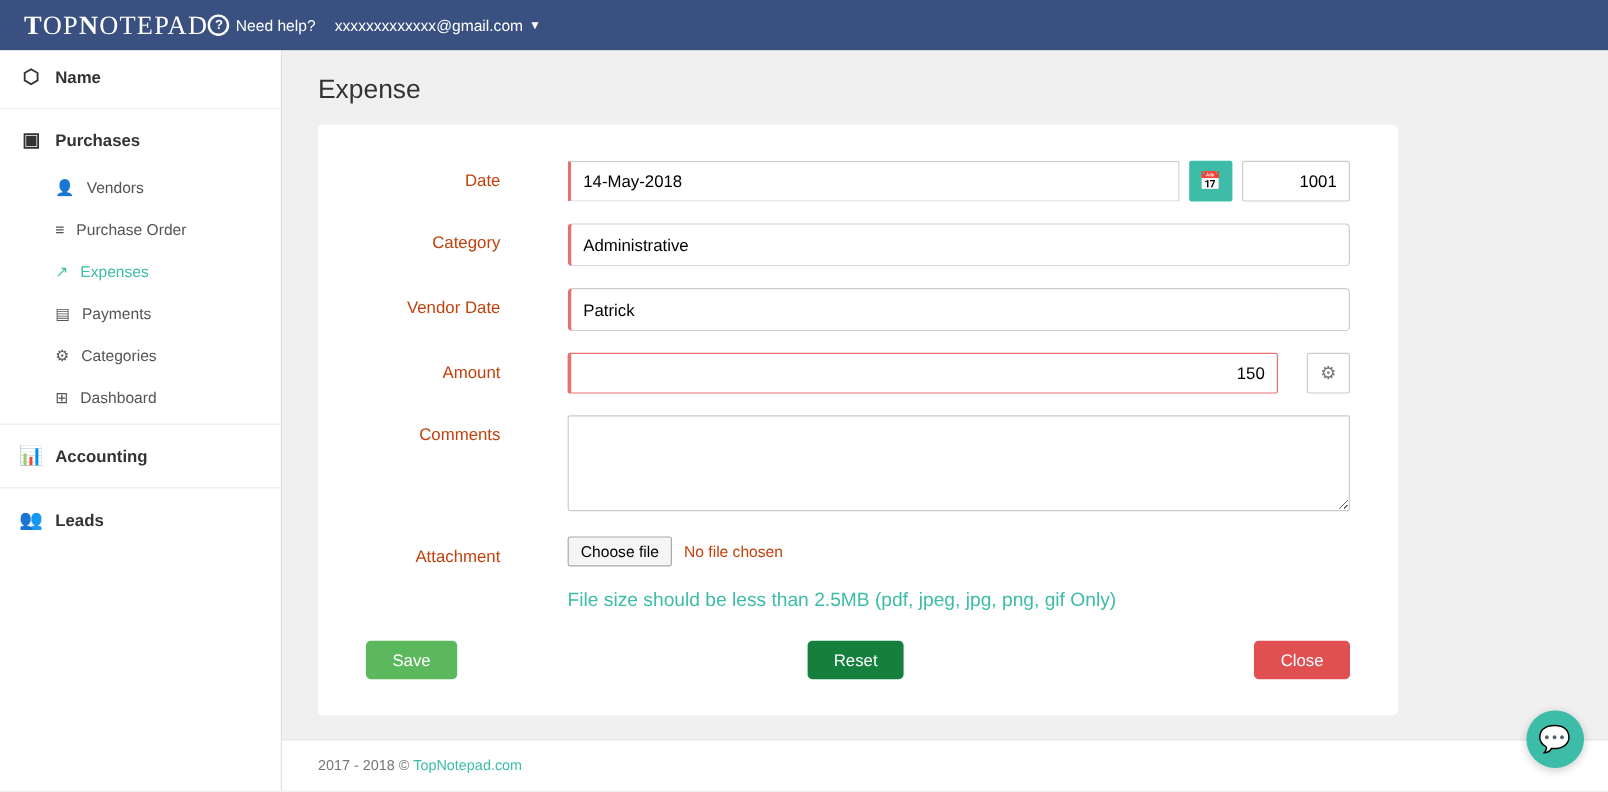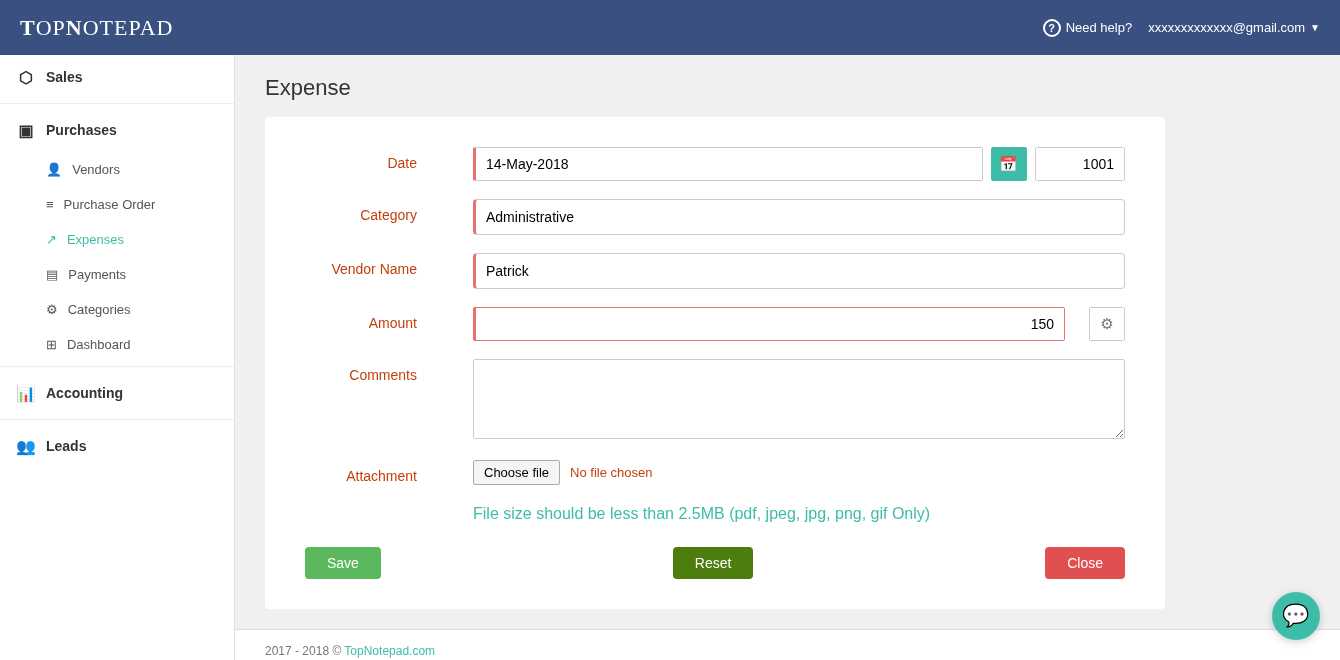--- a/index.html
+++ b/index.html
@@ -1,24 +1,24 @@
 <!DOCTYPE html>
 <html><head>
   <meta charset="utf-8">
   <style>
     * { box-sizing: border-box; margin: 0; padding: 0; }
     body { font-family: Arial, sans-serif; font-size: 14px; background: #f0f0f0; }
 
     
     .header {
       background: #3a5080;
-      height: 55px;
-      display: flex;
-      align-items: center;
-      justify-content: space-between;
+      height: 42px;
+      display: flex;
+      align-items: center;
+      justify-content: flex-start;
       padding: 0 20px;
       color: white;
     }
     .header-logo {
       font-size: 22px;
       font-weight: bold;
       letter-spacing: 1px;
       color: white;
       font-family: Georgia, serif;
     }
@@ -255,21 +255,21 @@
     .btn-save {
       background: #5cb85c;
       color: white;
       border: none;
       padding: 8px 22px;
       border-radius: 4px;
       cursor: pointer;
       font-size: 14px;
     }
     .btn-reset {
-      background: #4d7c0f;
+      background: #15803d;
       color: white;
       border: none;
       padding: 8px 22px;
       border-radius: 4px;
       cursor: pointer;
       font-size: 14px;
     }
     .btn-close {
       background: #e05050;
       color: white;
@@ -325,21 +325,21 @@
       <span class="dropdown-arrow">▼</span>
     </div>
   </div>
 </div>
 
 <div class="layout">
 
   <div class="sidebar">
     <div class="sidebar-item section-header">
       <div class="sidebar-icon">⬡</div>
-      <span>Sales</span>
+      <span>Name</span>
     </div>
     <div class="sidebar-divider"></div>
     <div class="sidebar-item active section-header">
       <div class="sidebar-icon">▣</div>
       <span>Purchases</span>
     </div>
     <div class="sidebar-sub">
       <span>👤</span>
       <span>Vendors</span>
     </div>
@@ -393,21 +393,21 @@
         </div>
 
         <div class="form-row">
           <div class="form-label">Category</div>
           <div class="form-field">
             <input class="input-text" type="text" value="Administrative" style="">
           </div>
         </div>
 
         <div class="form-row">
-          <div class="form-label">Vendor Name</div>
+          <div class="form-label">Vendor Date</div>
           <div class="form-field">
             <input class="input-text" type="text" value="Patrick" style="">
           </div>
         </div>
 
         <div class="form-row">
           <div class="form-label">Amount</div>
           <div class="form-field">
             <div class="amount-row">
               <div class="amount-input-wrap">

